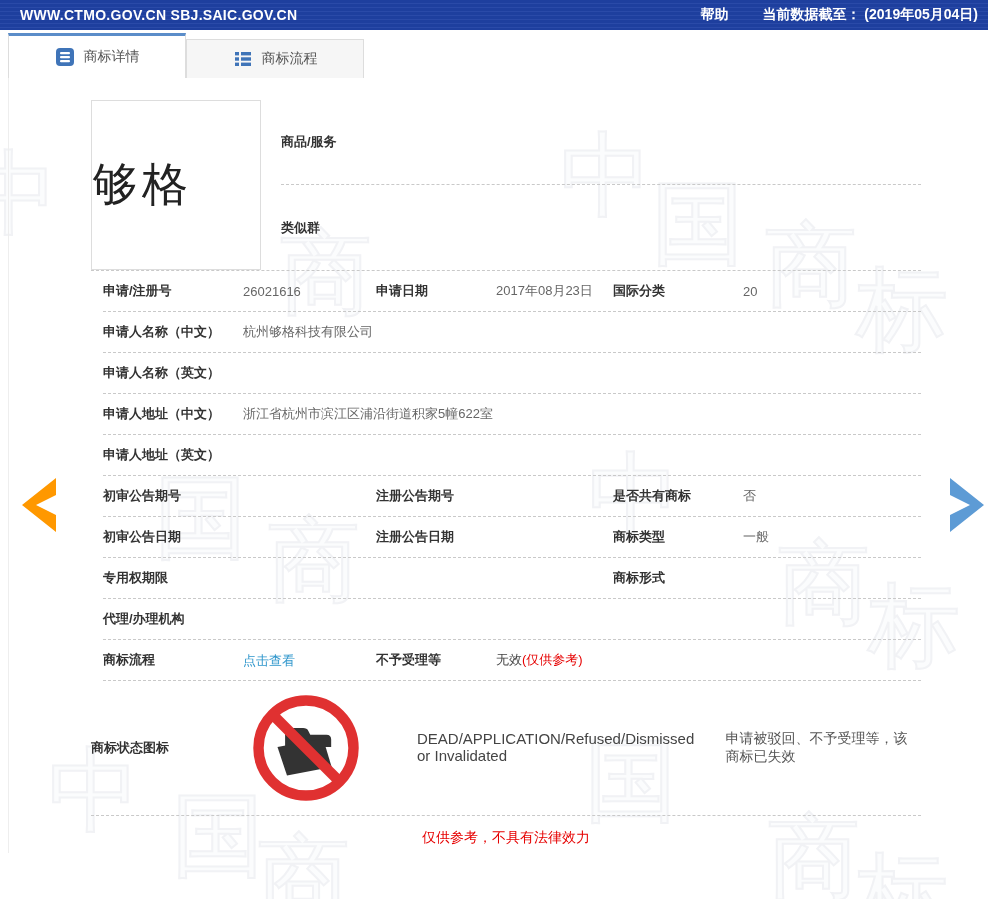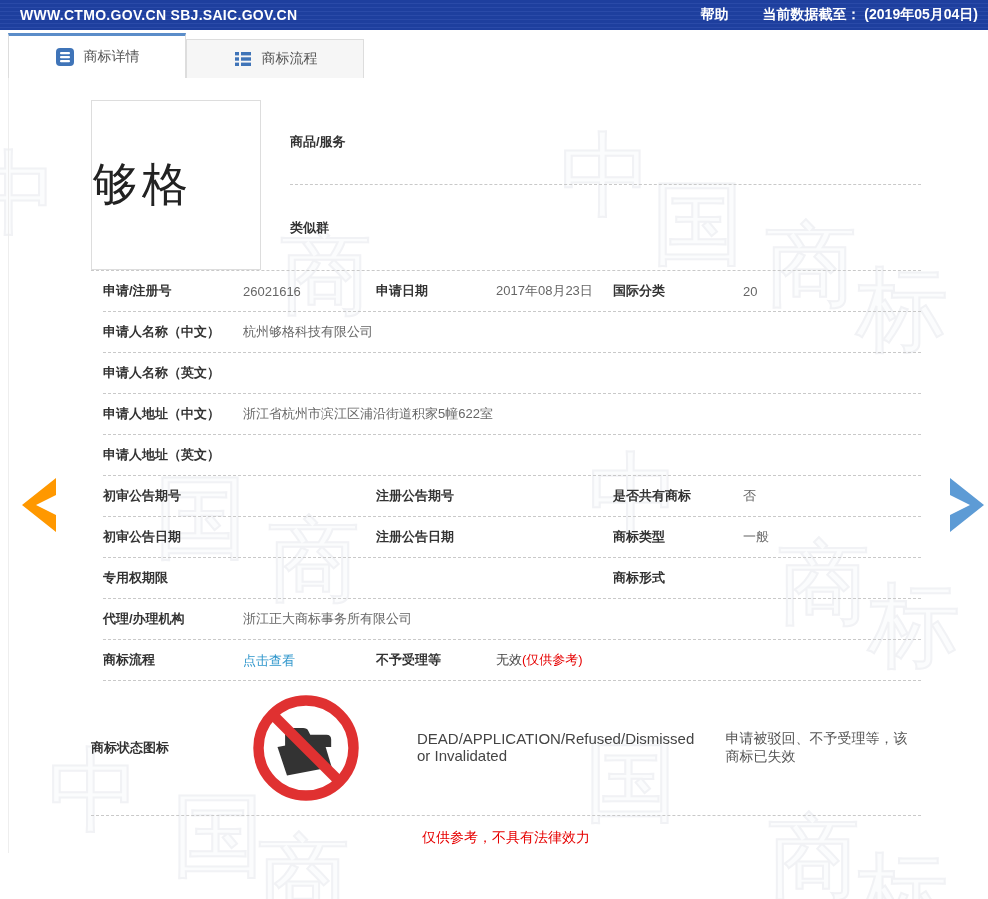--- a/index.html
+++ b/index.html
@@ -64,21 +64,21 @@
   
   #mark-section{display:flex;border-bottom:1px dashed #c9c9c9;}
   #mark-box{
     width:168px;height:168px;border:1px solid #ddd;background:#fff;
     display:flex;align-items:center;justify-content:flex-start;flex:none;
   }
   #mark-text{
     font-family:"Liberation Serif","DejaVu Serif",serif;
     font-size:46px;color:#222;letter-spacing:4px;
   }
-  #mark-right{flex:1;margin-left:29px;display:flex;flex-direction:column;}
+  #mark-right{flex:1;margin-left:20px;display:flex;flex-direction:column;}
   .mark-block{height:85px;display:flex;align-items:center;box-sizing:border-box;}
   .mark-block.first{border-bottom:1px dashed #c9c9c9;}
   .flabel{font-size:13px;font-weight:bold;color:#333;white-space:nowrap;}
   .fvalue{font-size:13px;color:#666;white-space:nowrap;}
 
   
   .row{
     display:grid;grid-template-columns:140px 133px 120px 117px 130px 1fr;
     height:40px;align-items:center;border-bottom:1px dashed #c9c9c9;margin-left:12px;
   }
@@ -240,21 +240,20 @@
       <span class="fvalue"></span>
       <span></span>
         <span></span>
       <span class="flabel">商标形式</span>
       <span class="fvalue"></span>
     </div>
 
 
     <div class="row">
       <span class="flabel">代理/办理机构</span>
-      <span class="fvalue span5">浙江正大商标事务所有限公司</span>
     </div>
 
     <div class="row">
       <span class="flabel">商标流程</span>
       <span>
         <a class="link">点击查看</a>
       </span>
       <span class="flabel">不予受理等</span>
       <span class="fvalue" style="grid-column:4 / 7;white-space:nowrap;">
         <span style="color:#444;">无效</span><span class="red">(仅供参考)</span>

